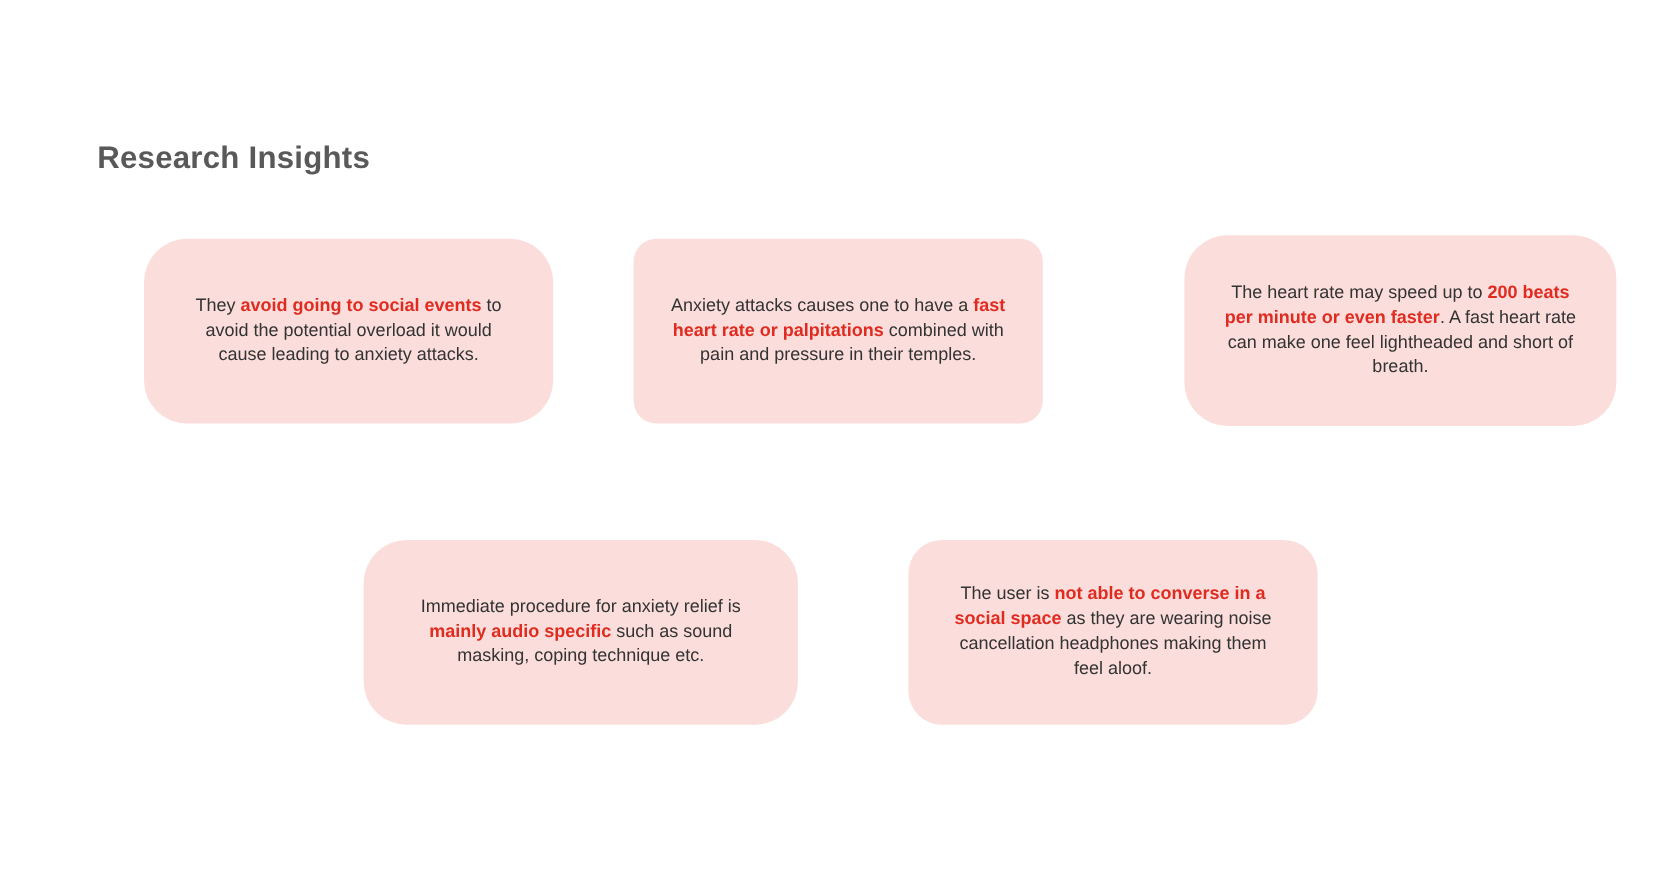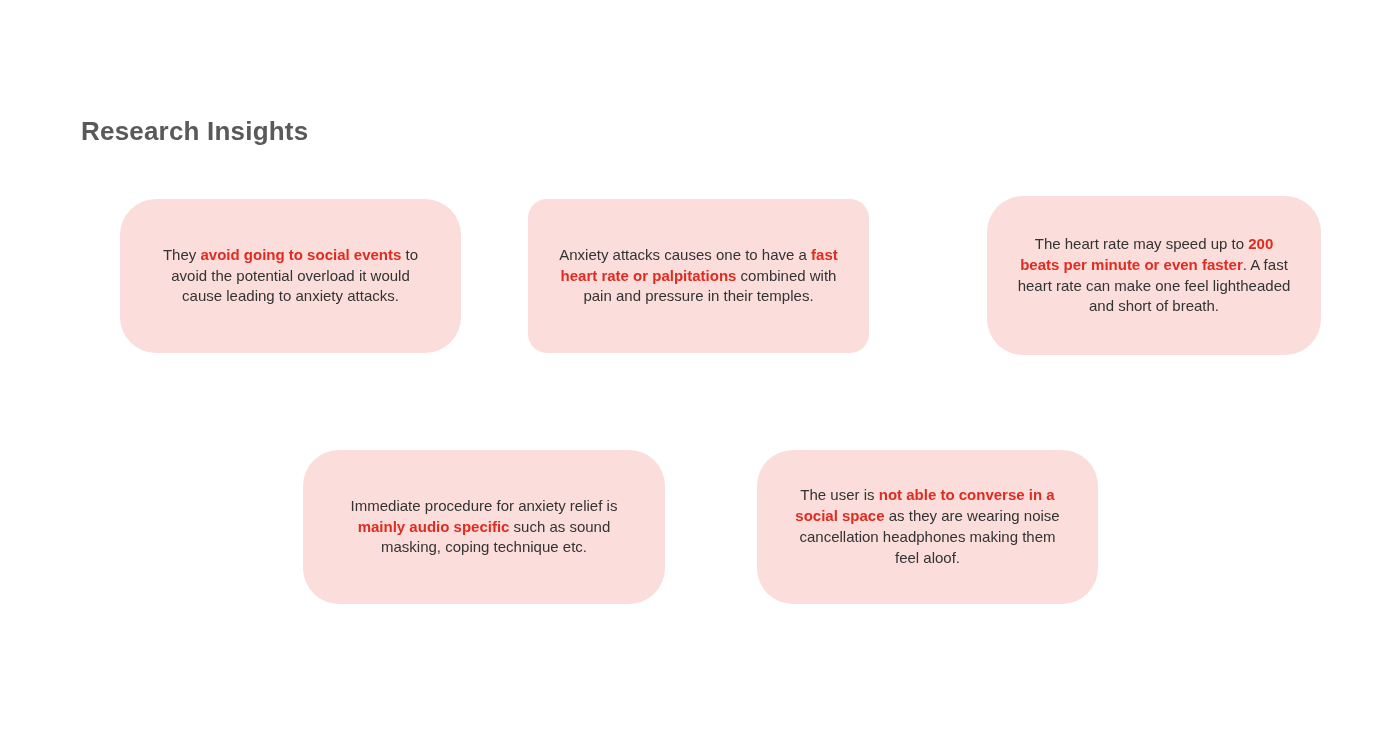--- a/index.html
+++ b/index.html
@@ -41,21 +41,21 @@
     text-align: center;
     width: 100%;
   }
   .card-text b {
     color: #E02B20;
     font-weight: bold;
   }
   
   #card-1 { left: 73px;  top: 199px; width: 341px; height: 154px; margin-left: 47px; }
   #card-2 { left: 528px; top: 199px; width: 341px; height: 154px; border-radius: 19px; }
-  #card-3 { left: 987px; top: 196px; width: 334px; height: 159px; }
+  #card-3 { left: 987px; top: 196px; width: 360px; height: 159px; }
   
   #card-4 { left: 303px; top: 450px; width: 362px; height: 154px; }
   #card-5 { left: 757px; top: 450px; width: 341px; height: 154px; }
 </style>
 </head>
 <body style="background: rgb(255, 255, 255);">
 
 <h1 class="page-title" style="color: rgb(89, 89, 89);">Research Insights</h1>
 
 <div class="card" id="card-1" style="background: rgb(251, 222, 219);">
@@ -67,15 +67,15 @@
 </div>
 
 <div class="card" id="card-3" style="background: rgb(251, 222, 219);">
   <p class="card-text" style="color: rgb(51, 51, 51);">The heart rate may speed up to <b style="color: rgb(224, 43, 32);">200 beats per minute or even faster</b>. A fast heart rate can make one feel lightheaded and short of breath.</p>
 </div>
 
 <div class="card" id="card-4" style="background: rgb(251, 222, 219);">
   <p class="card-text" style="color: rgb(51, 51, 51);">Immediate procedure for anxiety relief is <b style="color: rgb(224, 43, 32);">mainly audio specific</b> such as sound masking, coping technique etc.</p>
 </div>
 
-<div class="card" id="card-5" style="background: rgb(251, 222, 219);">
+<div class="card" id="card-5" style="background: rgb(251, 222, 219); border-radius: 28px;">
   <p class="card-text" style="color: rgb(51, 51, 51);">The user is <b style="color: rgb(224, 43, 32);">not able to converse in a social space</b> as they are wearing noise cancellation headphones making them feel aloof.</p>
 </div>
 
 </body></html>

